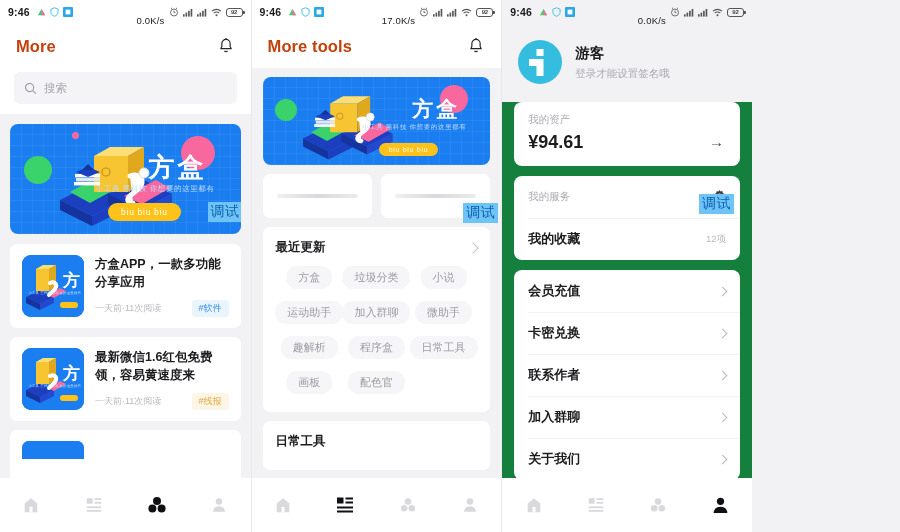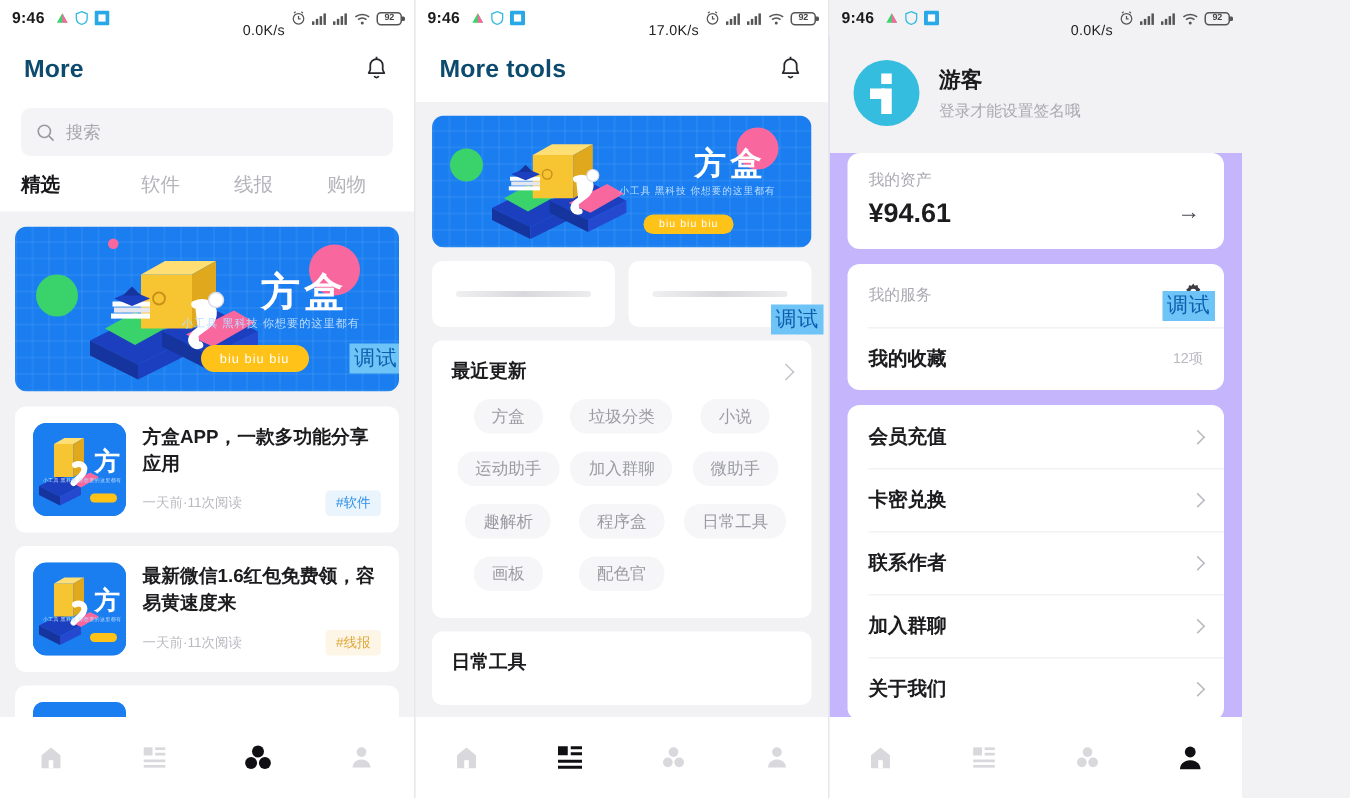--- a/index.html
+++ b/index.html
@@ -1,21 +1,21 @@
 <!DOCTYPE html>
 <html><head>
 <meta charset="utf-8">
 <style>
   * { margin:0; padding:0; box-sizing:border-box; }
   html,body { width:900px; height:532px; }
   body {
     font-family:"Liberation Sans","DejaVu Sans",sans-serif;
     background:#f2f2f4; overflow:hidden;
   }
-  .stage { display:flex; width:828px; height:532px; }
+  .stage { display:flex; width:752px; height:532px; }
   .panel { width:300px; height:532px; position:relative; background:#f2f2f4;
            display:flex; flex-direction:column; overflow:hidden; }
   .panel + .panel { border-left:1px solid #e8e8ea; }
 
   
   .statusbar { height:24px; flex:0 0 24px; background:#ffffff;
       display:flex; align-items:center; padding:0 8px; font-size:10px;
       color:#1a1a1a; letter-spacing:.2px; }
   .sb-time { font-size:10.5px; font-weight:600; }
   .sb-left-icons { display:flex; align-items:center; gap:4px; margin-left:7px; }
@@ -25,21 +25,21 @@
   .ic { display:inline-block; line-height:0; }
   .batt { width:17px; height:9px; border:1.1px solid #555; border-radius:3px;
       position:relative; display:flex; align-items:center; justify-content:center; }
   .batt:after { content:""; position:absolute; right:-3px; top:2.4px; width:2px;
       height:3.6px; background:#555; border-radius:0 1px 1px 0; }
   .batt span { font-size:6px; color:#444; font-weight:700; letter-spacing:-.2px; }
 
   
   .appbar { flex:0 0 44px; background:#fff; display:flex; align-items:center;
       padding:0 16px; }
-  .appbar h1 { font-size:16.5px; font-weight:700; color:#0c4a6e; letter-spacing:.1px;}
+  .appbar h1 { font-size:16.5px; font-weight:700; color:#c2410c; letter-spacing:.1px;}
   .appbar .sp { flex:1; }
   .bell { width:18px; height:18px; }
 
   
   .searchwrap { background:#fff; padding:4px 14px 10px; }
   .searchbar { height:32px; background:#f4f4f6; border-radius:6px; display:flex;
       align-items:center; padding:0 10px; gap:7px; }
   .searchbar .ph { font-size:11.5px; color:#a6a6ad; }
 
   
@@ -238,26 +238,20 @@
         <span class="ic">
           <svg width="13" height="13" viewBox="0 0 14 14">
               <circle cx="6" cy="6" r="4.4" fill="none" stroke="#9a9aa2" stroke-width="1.2"></circle>
               <path d="M9.4 9.4 12.6 12.6" stroke="#9a9aa2" stroke-width="1.2"></path>
             </svg>
         </span>
         <span class="ph">搜索</span>
       </div>
     </div>
 
-    <div class="tabs">
-      <div class="tab active">精选</div>
-      <div class="tab">软件</div>
-      <div class="tab">线报</div>
-      <div class="tab">购物</div>
-    </div>
 
     <div class="body">
       <div class="banner">
         <div class="b-green"></div>
         <div class="b-pink"></div>
         <div class="b-dot"></div>
         <svg class="iso" viewBox="0 0 130 90">
           <polygon points="10,62 42,46 74,62 42,78" fill="#1b3fbe"></polygon>
           <polygon points="10,62 42,78 42,88 10,72" fill="#16349e"></polygon>
           <polygon points="42,78 74,62 74,72 42,88" fill="#1b3fbe"></polygon>
@@ -628,21 +622,21 @@
               <path d="M2.9 5.2a5 5 0 0 1 6.2 0" stroke="#555" stroke-width="1.1" fill="none"></path>
               <circle cx="6" cy="7.6" r="1.1" fill="#555"></circle>
             </svg>
         </span>
         <span class="batt">
           <span>92</span>
         </span>
       </span>
     </div>
 
-    <div class="body" style="background:#c4b5fd">
+    <div class="body" style="background:#15803d">
       <div class="profile">
         <div class="avatar">
           <span class="i-dot"></span>
           <span class="i-stem"></span>
           <span class="i-foot"></span>
         </div>
         <div>
           <div class="pname">游客</div>
           <div class="pdesc">登录才能设置签名哦</div>
         </div>

